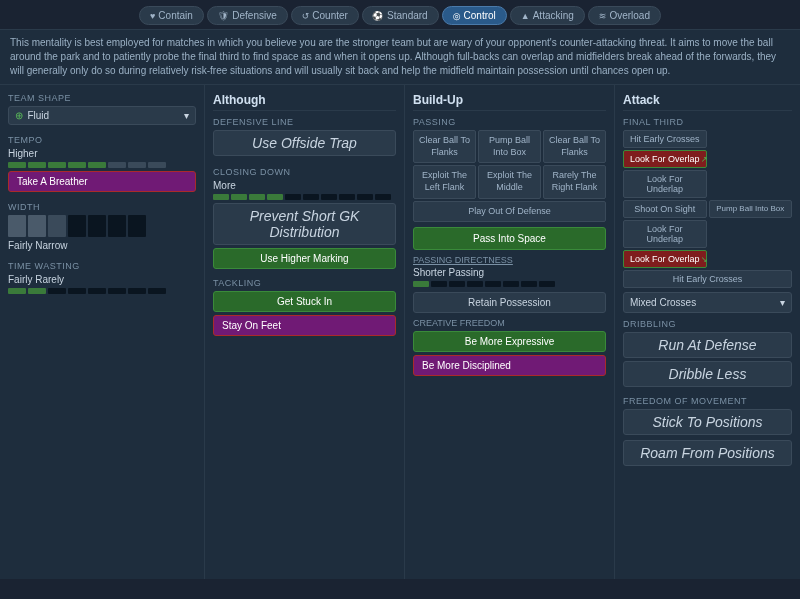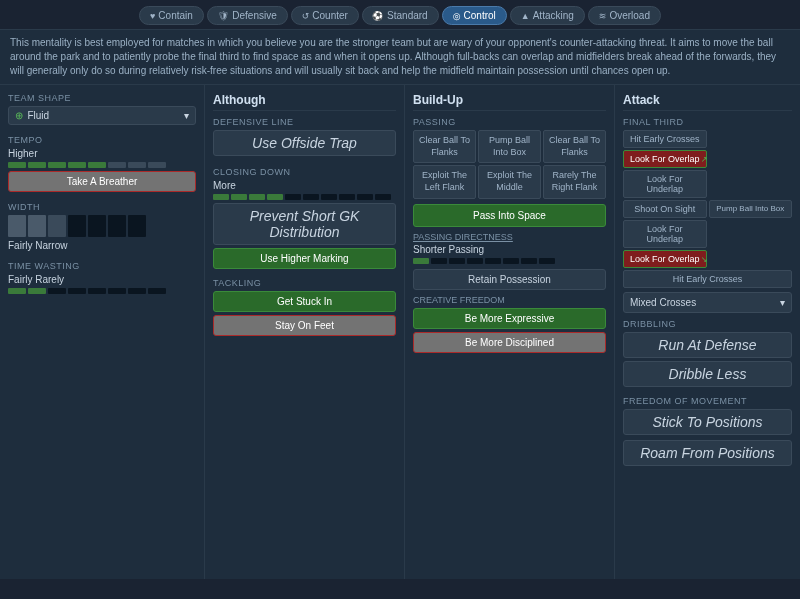--- a/index.html
+++ b/index.html
@@ -84,28 +84,28 @@
       padding: 3px 6px;
       font-size: 10px;
       border-radius: 3px;
       cursor: pointer;
       display: flex;
       align-items: center;
       gap: 4px;
       flex: 1;
     }
     .btn-red {
-      background: #737373;
+      background: #701a75;
       border: 1px solid #aa2a2a;
       color: #fff;
       padding: 4px 8px;
       border-radius: 3px;
       cursor: pointer;
       font-size: 10px;
-      text-align: center;
+      text-align: left;
       width: 100%;
     }
     .slider-multi {
       display: flex;
       gap: 2px;
       margin: 3px 0;
     }
     .slider-seg {
       height: 6px;
       border-radius: 1px;
@@ -494,20 +494,21 @@
     <div class="build-panel">
       <div class="panel-title">Build-Up</div>
       <div class="sub-label">PASSING</div>
       <div class="passing-grid">
         <div class="grid-cell">Clear Ball To Flanks</div>
         <div class="grid-cell">Pump Ball Into Box</div>
         <div class="grid-cell">Clear Ball To Flanks</div>
         <div class="grid-cell">Exploit The Left Flank</div>
         <div class="grid-cell">Exploit The Middle</div>
         <div class="grid-cell">Rarely The Right Flank</div>
+        <div class="grid-cell full">Play Out Of Defense</div>
       </div>
       <div class="pass-space-btn">Pass Into Space</div>
 
       <div class="directness-label">PASSING DIRECTNESS</div>
       <div class="directness-value">Shorter Passing</div>
       <div class="slider-multi" style="margin-bottom:5px">
         <div class="slider-seg green" style="width:16px"></div>
         <div class="slider-seg dark" style="width:16px"></div>
         <div class="slider-seg dark" style="width:16px"></div>
         <div class="slider-seg dark" style="width:16px"></div>

